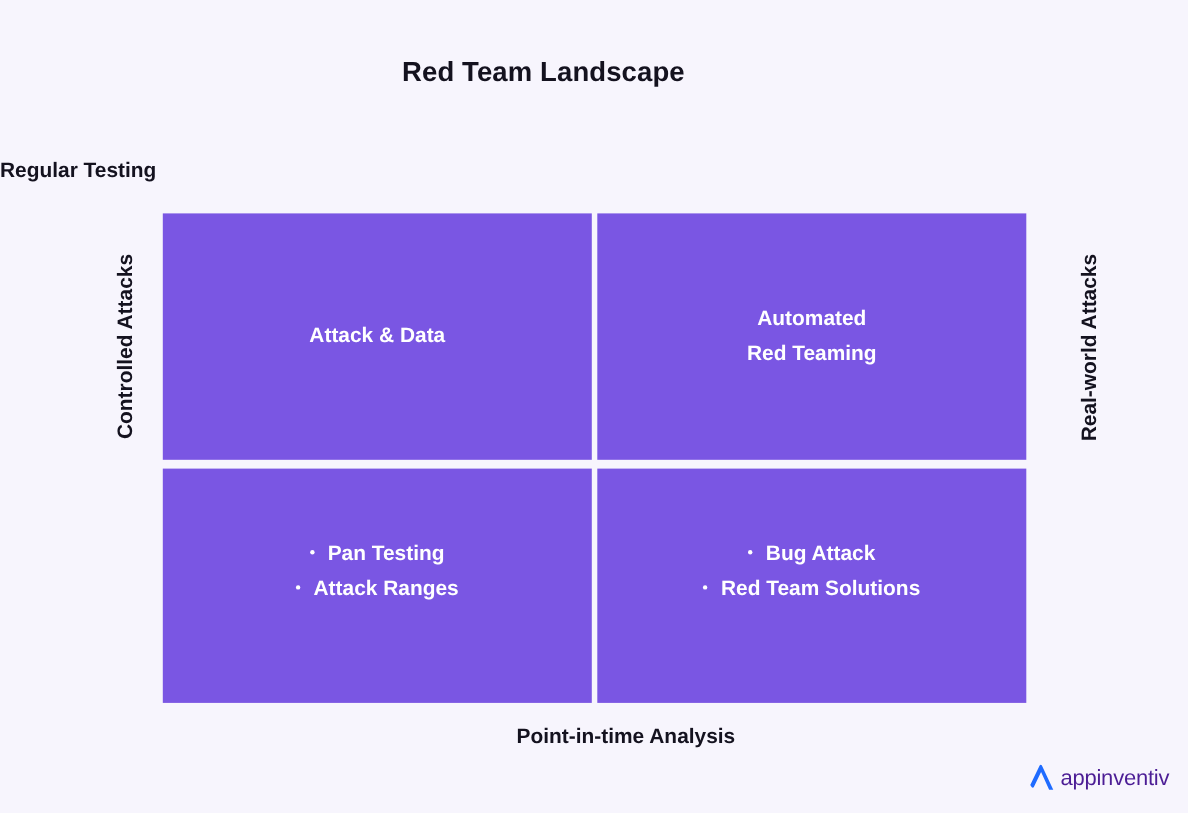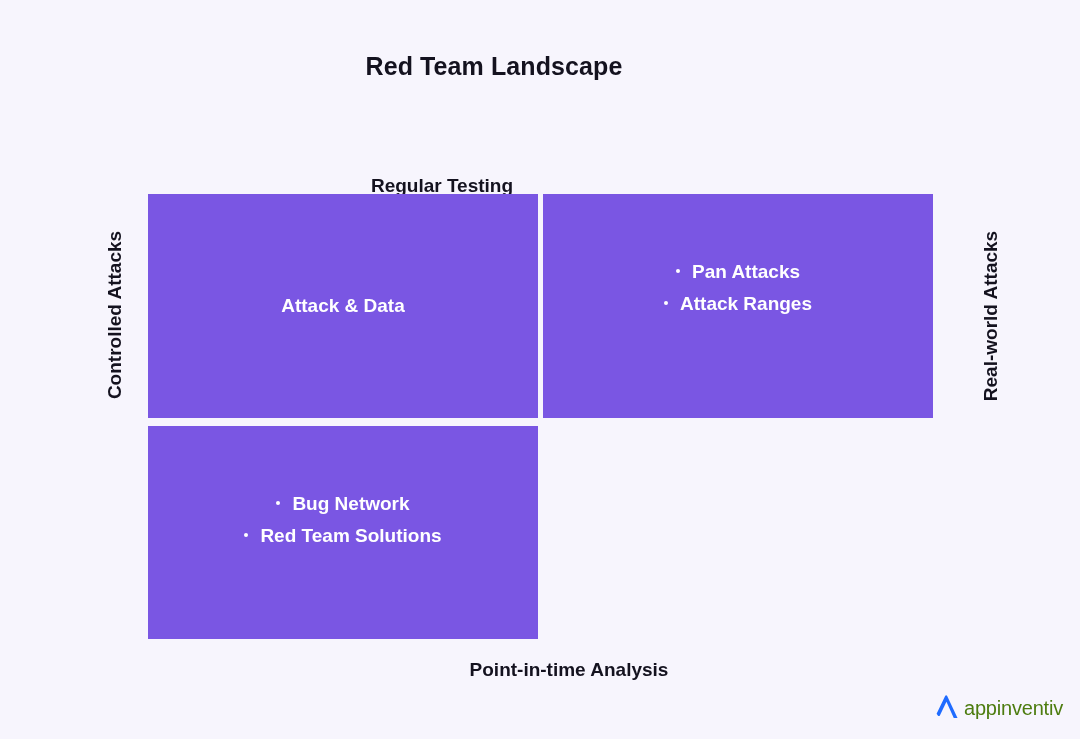--- a/index.html
+++ b/index.html
@@ -33,25 +33,24 @@
     color: #14121f;
     letter-spacing: 0.1px;
   }
 
   
   .axis-top {
     position: absolute;
     left: 0;
     top: 145px;
     width: 884px;
-    text-align: center;
-    font-size: 19px;
-    font-weight: bold;
-    color: #14121f;
-    margin-top: 30px;
+    text-align: left;
+    font-size: 19px;
+    font-weight: bold;
+    color: #14121f;
   }
   .axis-bottom {
     position: absolute;
     left: 0;
     top: 659px;
     width: 1080px;
     text-align: center;
     font-size: 19px;
     font-weight: bold;
     color: #14121f;
@@ -175,21 +174,21 @@
     align-items: center;
     gap: 2px;
   }
   .logo-mark {
     width: 30px;
     height: 30px;
     display: block;
   }
   .logo-text {
     font-size: 20px;
-    color: #4d7c0f;
+    color: #4c1d95;
     letter-spacing: -0.2px;
     line-height: 1;
     position: relative;
     top: 1px;
   }
 </style>
 </head>
 <body>
 
 <div class="page">
@@ -207,31 +206,37 @@
   </div>
 
   <div class="matrix">
 
     <div class="cell top">
       <div class="cell-text">
         <span class="line">Attack &amp; Data</span>
       </div>
     </div>
 
+    <div class="cell top">
+      <div class="cell-text">
+        <span class="line">Automated</span>
+        <span class="line">Red Teaming</span>
+      </div>
+    </div>
 
     <div class="cell bottom">
       <ul class="bullet-list">
-        <li><span class="dot"></span><span>Pan Attacks</span></li>
+        <li><span class="dot"></span><span>Pan Testing</span></li>
         <li><span class="dot"></span><span>Attack Ranges</span></li>
       </ul>
     </div>
 
     <div class="cell bottom">
       <ul class="bullet-list">
-        <li><span class="dot"></span><span>Bug Network</span></li>
+        <li><span class="dot"></span><span>Bug Attack</span></li>
         <li><span class="dot"></span><span>Red Team Solutions</span></li>
       </ul>
     </div>
 
   </div>
 
   <div class="axis-bottom">Point-in-time Analysis</div>
 
   <div class="logo">
     <svg class="logo-mark" viewBox="0 0 32 32">

